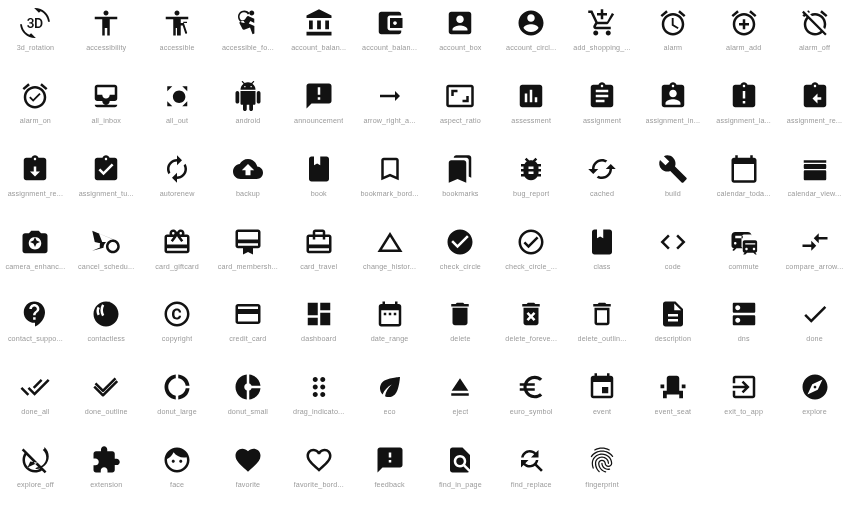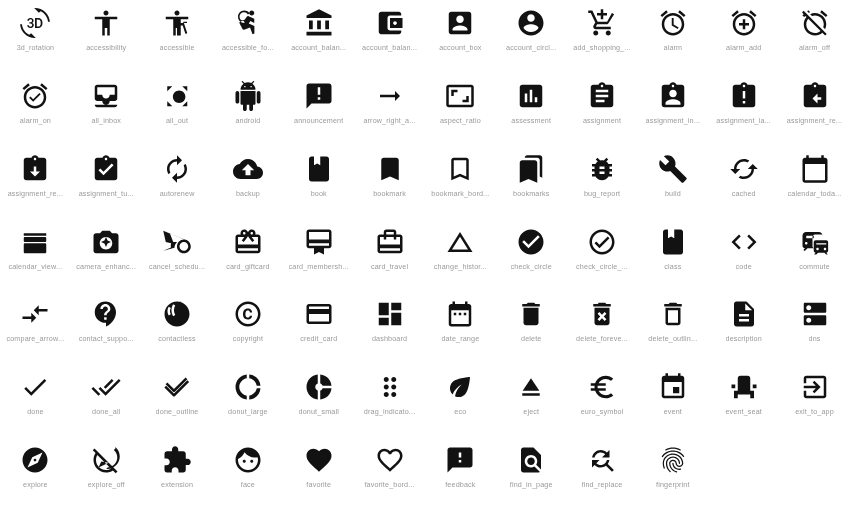--- a/index.html
+++ b/index.html
@@ -294,28 +294,20 @@
       <span class="icon-glyph">
         <svg viewBox="0 0 24 24" aria-hidden="true">
           <path d="M18 2H6c-1.1 0-2 .9-2 2v16c0 1.1.9 2 2 2h12c1.1 0 2-.9 2-2V4c0-1.1-.9-2-2-2zm-5 0v7l-2.5-1.5L8 9V2h5z"></path>
         </svg>
       </span>
       <span class="icon-label">book</span>
     </div>
     <div class="icon-cell">
       <span class="icon-glyph">
         <svg viewBox="0 0 24 24" aria-hidden="true">
-          <path d="M17 3H7c-1.1 0-1.99.9-1.99 2L5 21l7-3 7 3V5c0-1.1-.9-2-2-2z"></path>
-        </svg>
-      </span>
-      <span class="icon-label">bookmark</span>
-    </div>
-    <div class="icon-cell">
-      <span class="icon-glyph">
-        <svg viewBox="0 0 24 24" aria-hidden="true">
           <path d="M17 3H7c-1.1 0-1.99.9-1.99 2L5 21l7-3 7 3V5c0-1.1-.9-2-2-2zm0 15l-5-2.18L7 18V5h10v13z"></path>
         </svg>
       </span>
       <span class="icon-label">bookmark_bord...</span>
     </div>
     <div class="icon-cell">
       <span class="icon-glyph">
         <svg viewBox="0 0 24 24" aria-hidden="true">
           <path d="M19 18l2 1V3c0-1.1-.9-2-2-2H8.99C7.89 1 7 1.9 7 3h10c1.1 0 2 .9 2 2v13zM15 5H5c-1.1 0-2 .9-2 2v16l7-3 7 3V7c0-1.1-.9-2-2-2z"></path>
         </svg>
@@ -326,32 +318,32 @@
       <span class="icon-glyph">
         <svg viewBox="0 0 24 24" aria-hidden="true">
           <path d="M20 8h-2.81c-.45-.78-1.07-1.45-1.82-1.96L17 4.41 15.59 3l-2.17 2.17C12.96 5.06 12.49 5 12 5c-.49 0-.96.06-1.41.17L8.41 3 7 4.41l1.62 1.63C7.88 6.55 7.26 7.22 6.81 8H4v2h2.09c-.05.33-.09.66-.09 1v1H4v2h2v1c0 .34.04.67.09 1H4v2h2.81c1.04 1.79 2.97 3 5.19 3s4.15-1.21 5.19-3H20v-2h-2.09c.05-.33.09-.66.09-1v-1h2v-2h-2v-1c0-.34-.04-.67-.09-1H20V8zm-6 8h-4v-2h4v2zm0-4h-4v-2h4v2z"></path>
         </svg>
       </span>
       <span class="icon-label">bug_report</span>
     </div>
     <div class="icon-cell">
       <span class="icon-glyph">
         <svg viewBox="0 0 24 24" aria-hidden="true">
+          <path d="M19 8l-4 4h3c0 3.31-2.69 6-6 6-1.01 0-1.97-.25-2.8-.7l-1.46 1.46C8.97 19.54 10.43 20 12 20c4.42 0 8-3.58 8-8h3l-4-4zM6 12c0-3.31 2.69-6 6-6 1.01 0 1.97.25 2.8.7l1.46-1.46C15.03 4.46 13.57 4 12 4c-4.42 0-8 3.58-8 8H1l4 4 4-4H6z"></path>
+        </svg>
+      </span>
+      <span class="icon-label">cached</span>
+    </div>
+    <div class="icon-cell">
+      <span class="icon-glyph">
+        <svg viewBox="0 0 24 24" aria-hidden="true">
           <path d="M22.7 19l-9.1-9.1c.9-2.3.4-5-1.5-6.9-2-2-5-2.4-7.4-1.3L9 6 6 9 1.6 4.7C.4 7.1.9 10.1 2.9 12.1c1.9 1.9 4.6 2.4 6.9 1.5l9.1 9.1c.4.4 1 .4 1.4 0l2.3-2.3c.5-.4.5-1.1.1-1.4z"></path>
         </svg>
       </span>
       <span class="icon-label">build</span>
-    </div>
-    <div class="icon-cell">
-      <span class="icon-glyph">
-        <svg viewBox="0 0 24 24" aria-hidden="true">
-          <path d="M19 8l-4 4h3c0 3.31-2.69 6-6 6-1.01 0-1.97-.25-2.8-.7l-1.46 1.46C8.97 19.54 10.43 20 12 20c4.42 0 8-3.58 8-8h3l-4-4zM6 12c0-3.31 2.69-6 6-6 1.01 0 1.97.25 2.8.7l1.46-1.46C15.03 4.46 13.57 4 12 4c-4.42 0-8 3.58-8 8H1l4 4 4-4H6z"></path>
-        </svg>
-      </span>
-      <span class="icon-label">cached</span>
     </div>
     <div class="icon-cell">
       <span class="icon-glyph">
         <svg viewBox="0 0 24 24" aria-hidden="true">
           <path d="M20 3h-1V1h-2v2H7V1H5v2H4c-1.1 0-2 .9-2 2v16c0 1.1.9 2 2 2h16c1.1 0 2-.9 2-2V5c0-1.1-.9-2-2-2zm0 18H4V8h16v13z"></path>
         </svg>
       </span>
       <span class="icon-label">calendar_toda...</span>
     </div>
     <div class="icon-cell">

